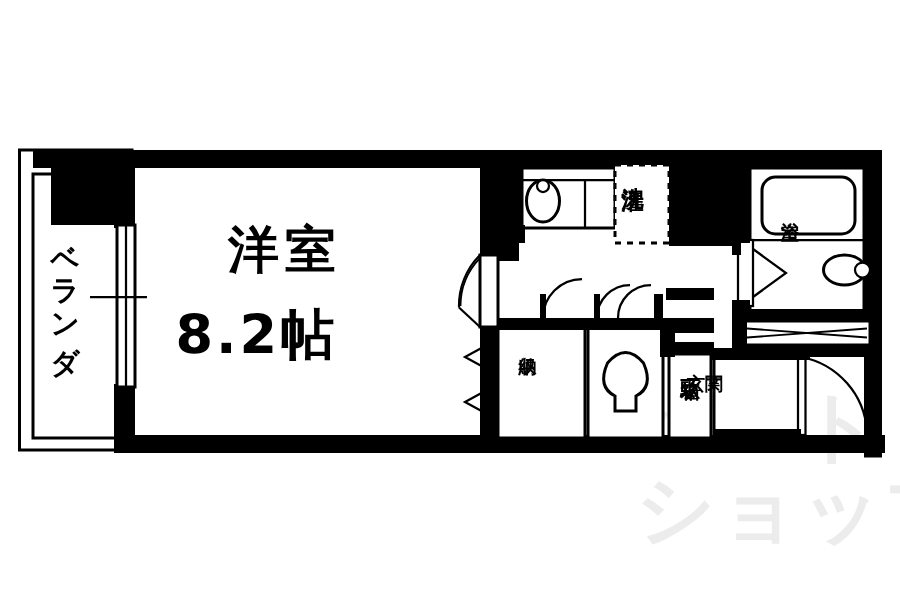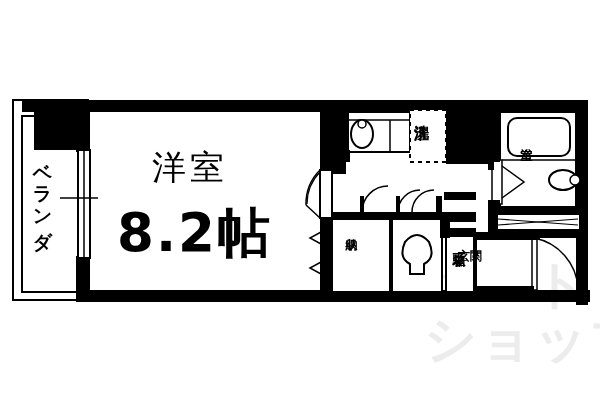--- a/index.html
+++ b/index.html
@@ -31,25 +31,25 @@
     pointer-events: none;
   }
   .vert {
     writing-mode: vertical-rl;
     text-orientation: upright;
     line-height: 1.02;
     letter-spacing: 1px;
   }
   .lbl-room-name {
     font-size: 34px;
-    font-weight: 400;
+    font-weight: 700;
     letter-spacing: 4px;
   }
   .lbl-room-size {
-    font-size: 53px;
+    font-size: 36px;
     font-weight: 700;
     letter-spacing: 2px;
     text-align: right;
   }
   .lbl-veranda {
     font-size: 19px;
     font-weight: 700;
   }
   .lbl-sm {
     font-size: 12px;

